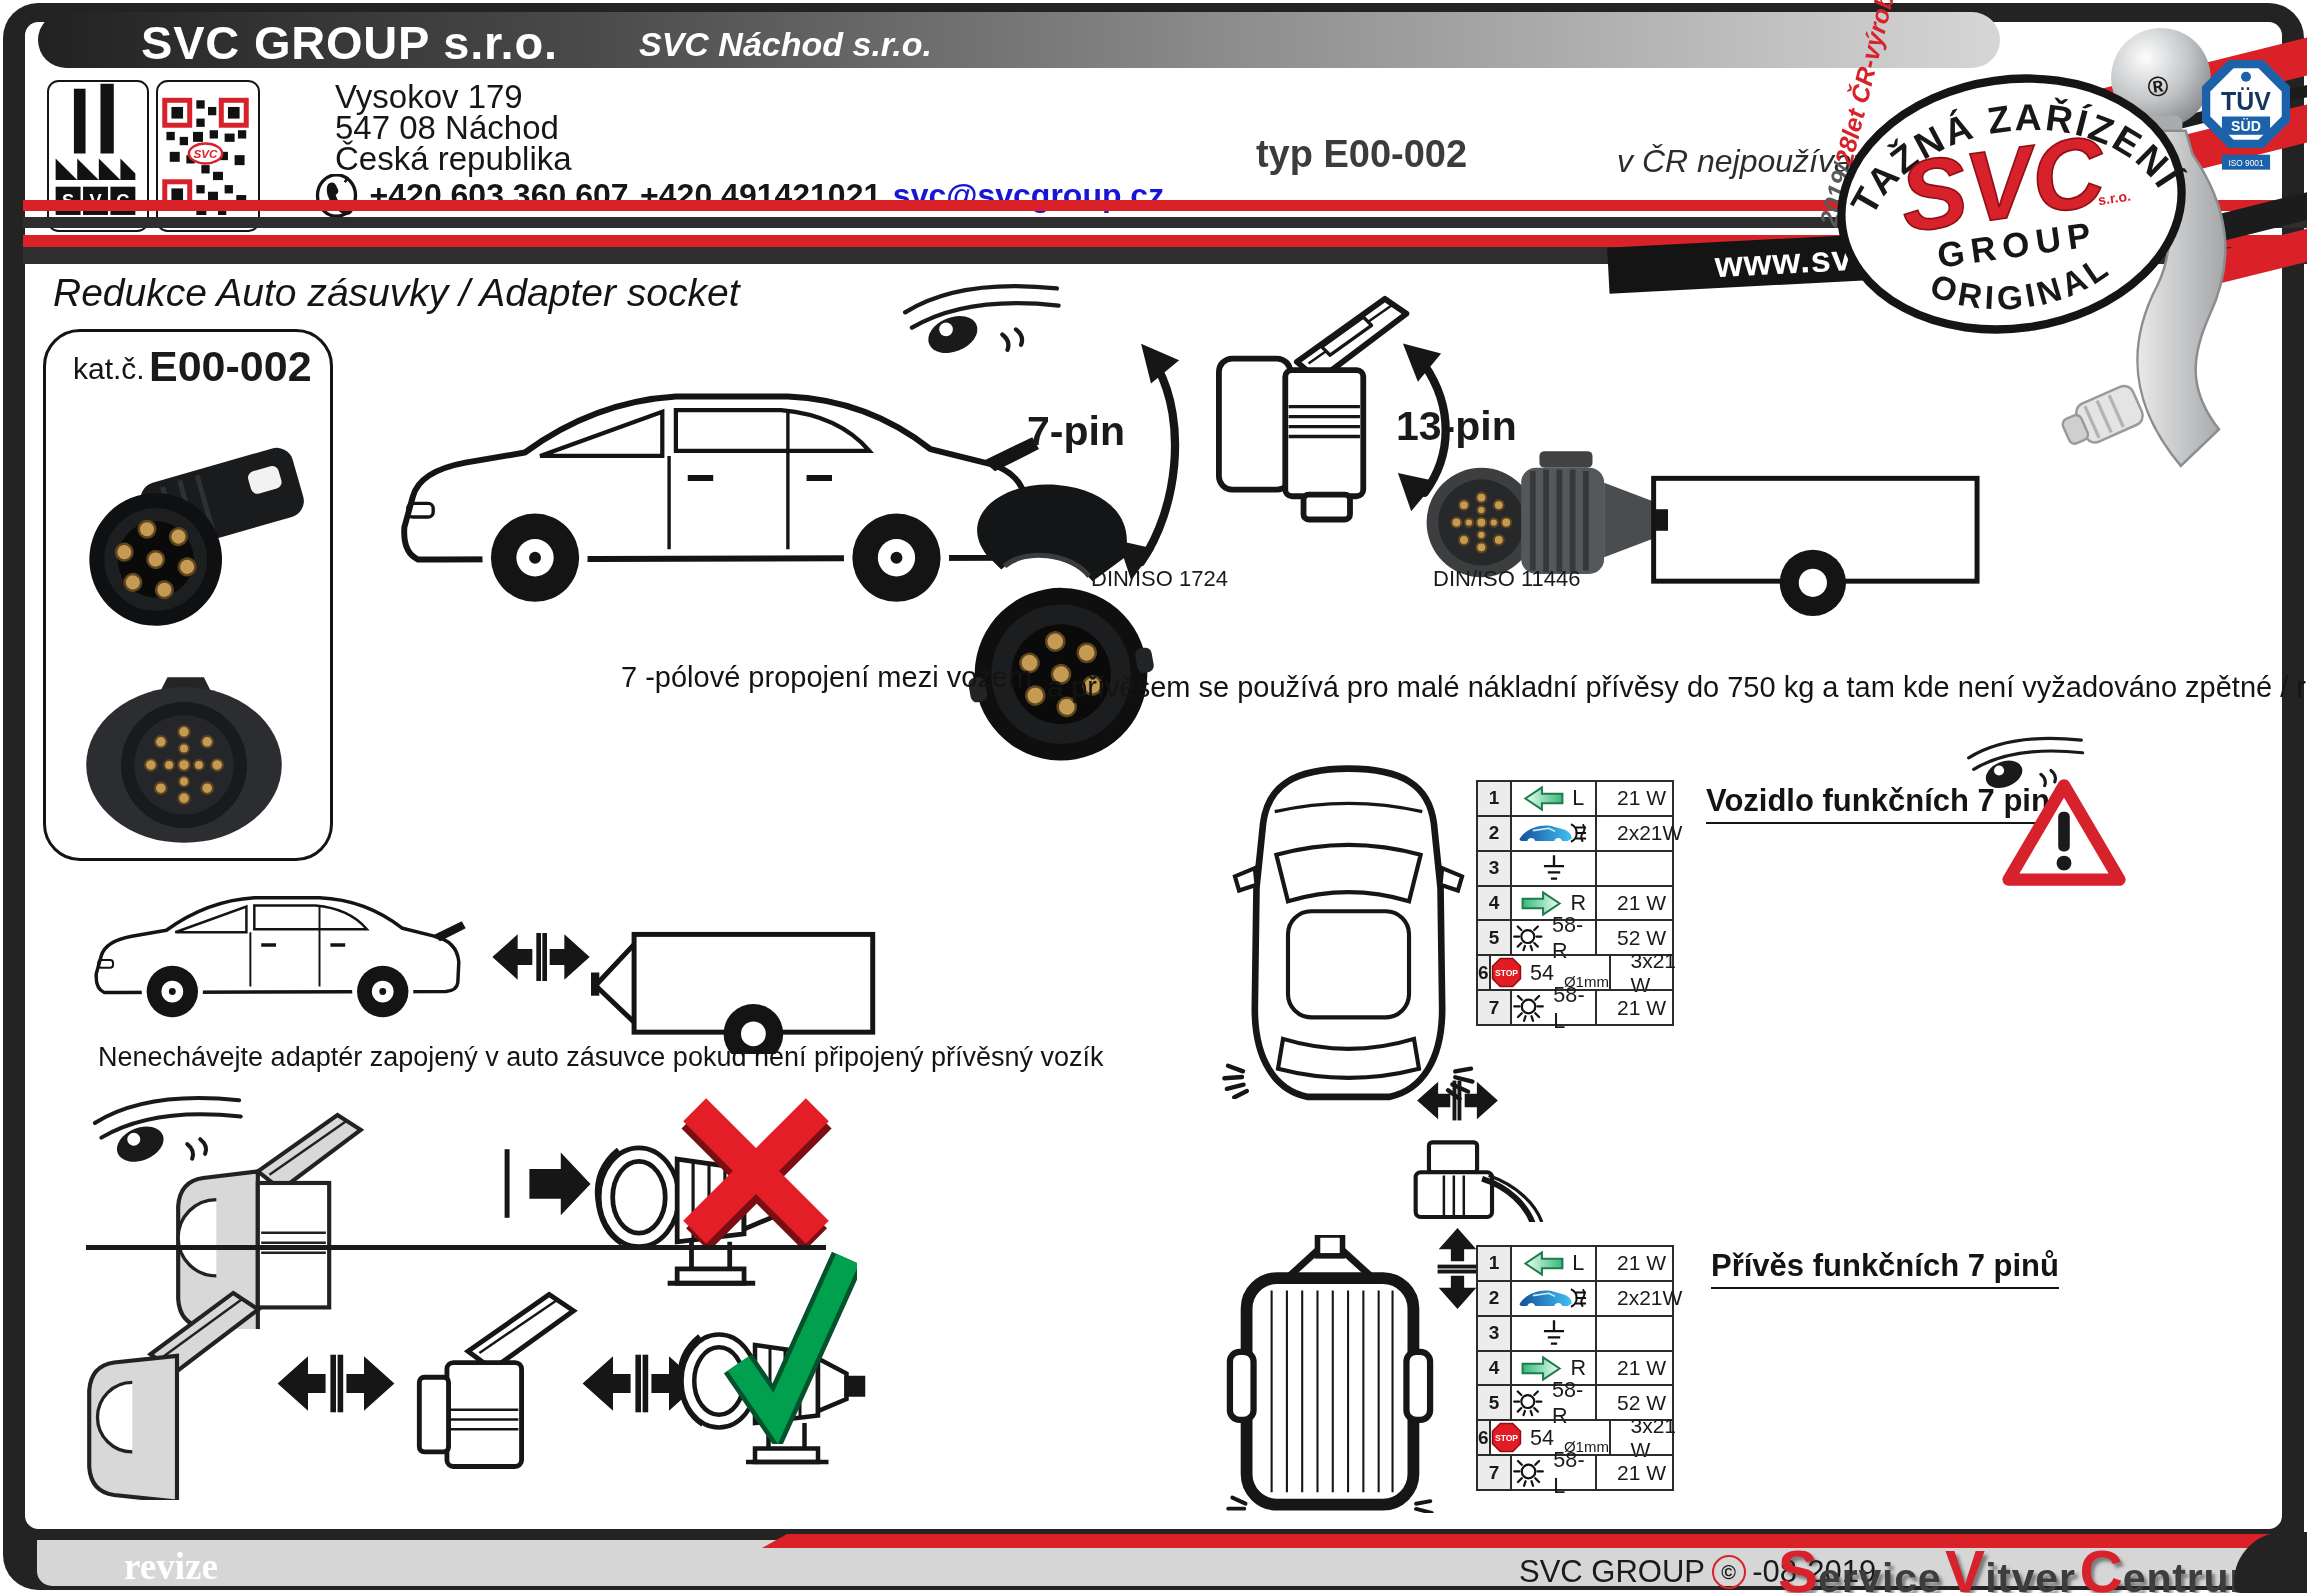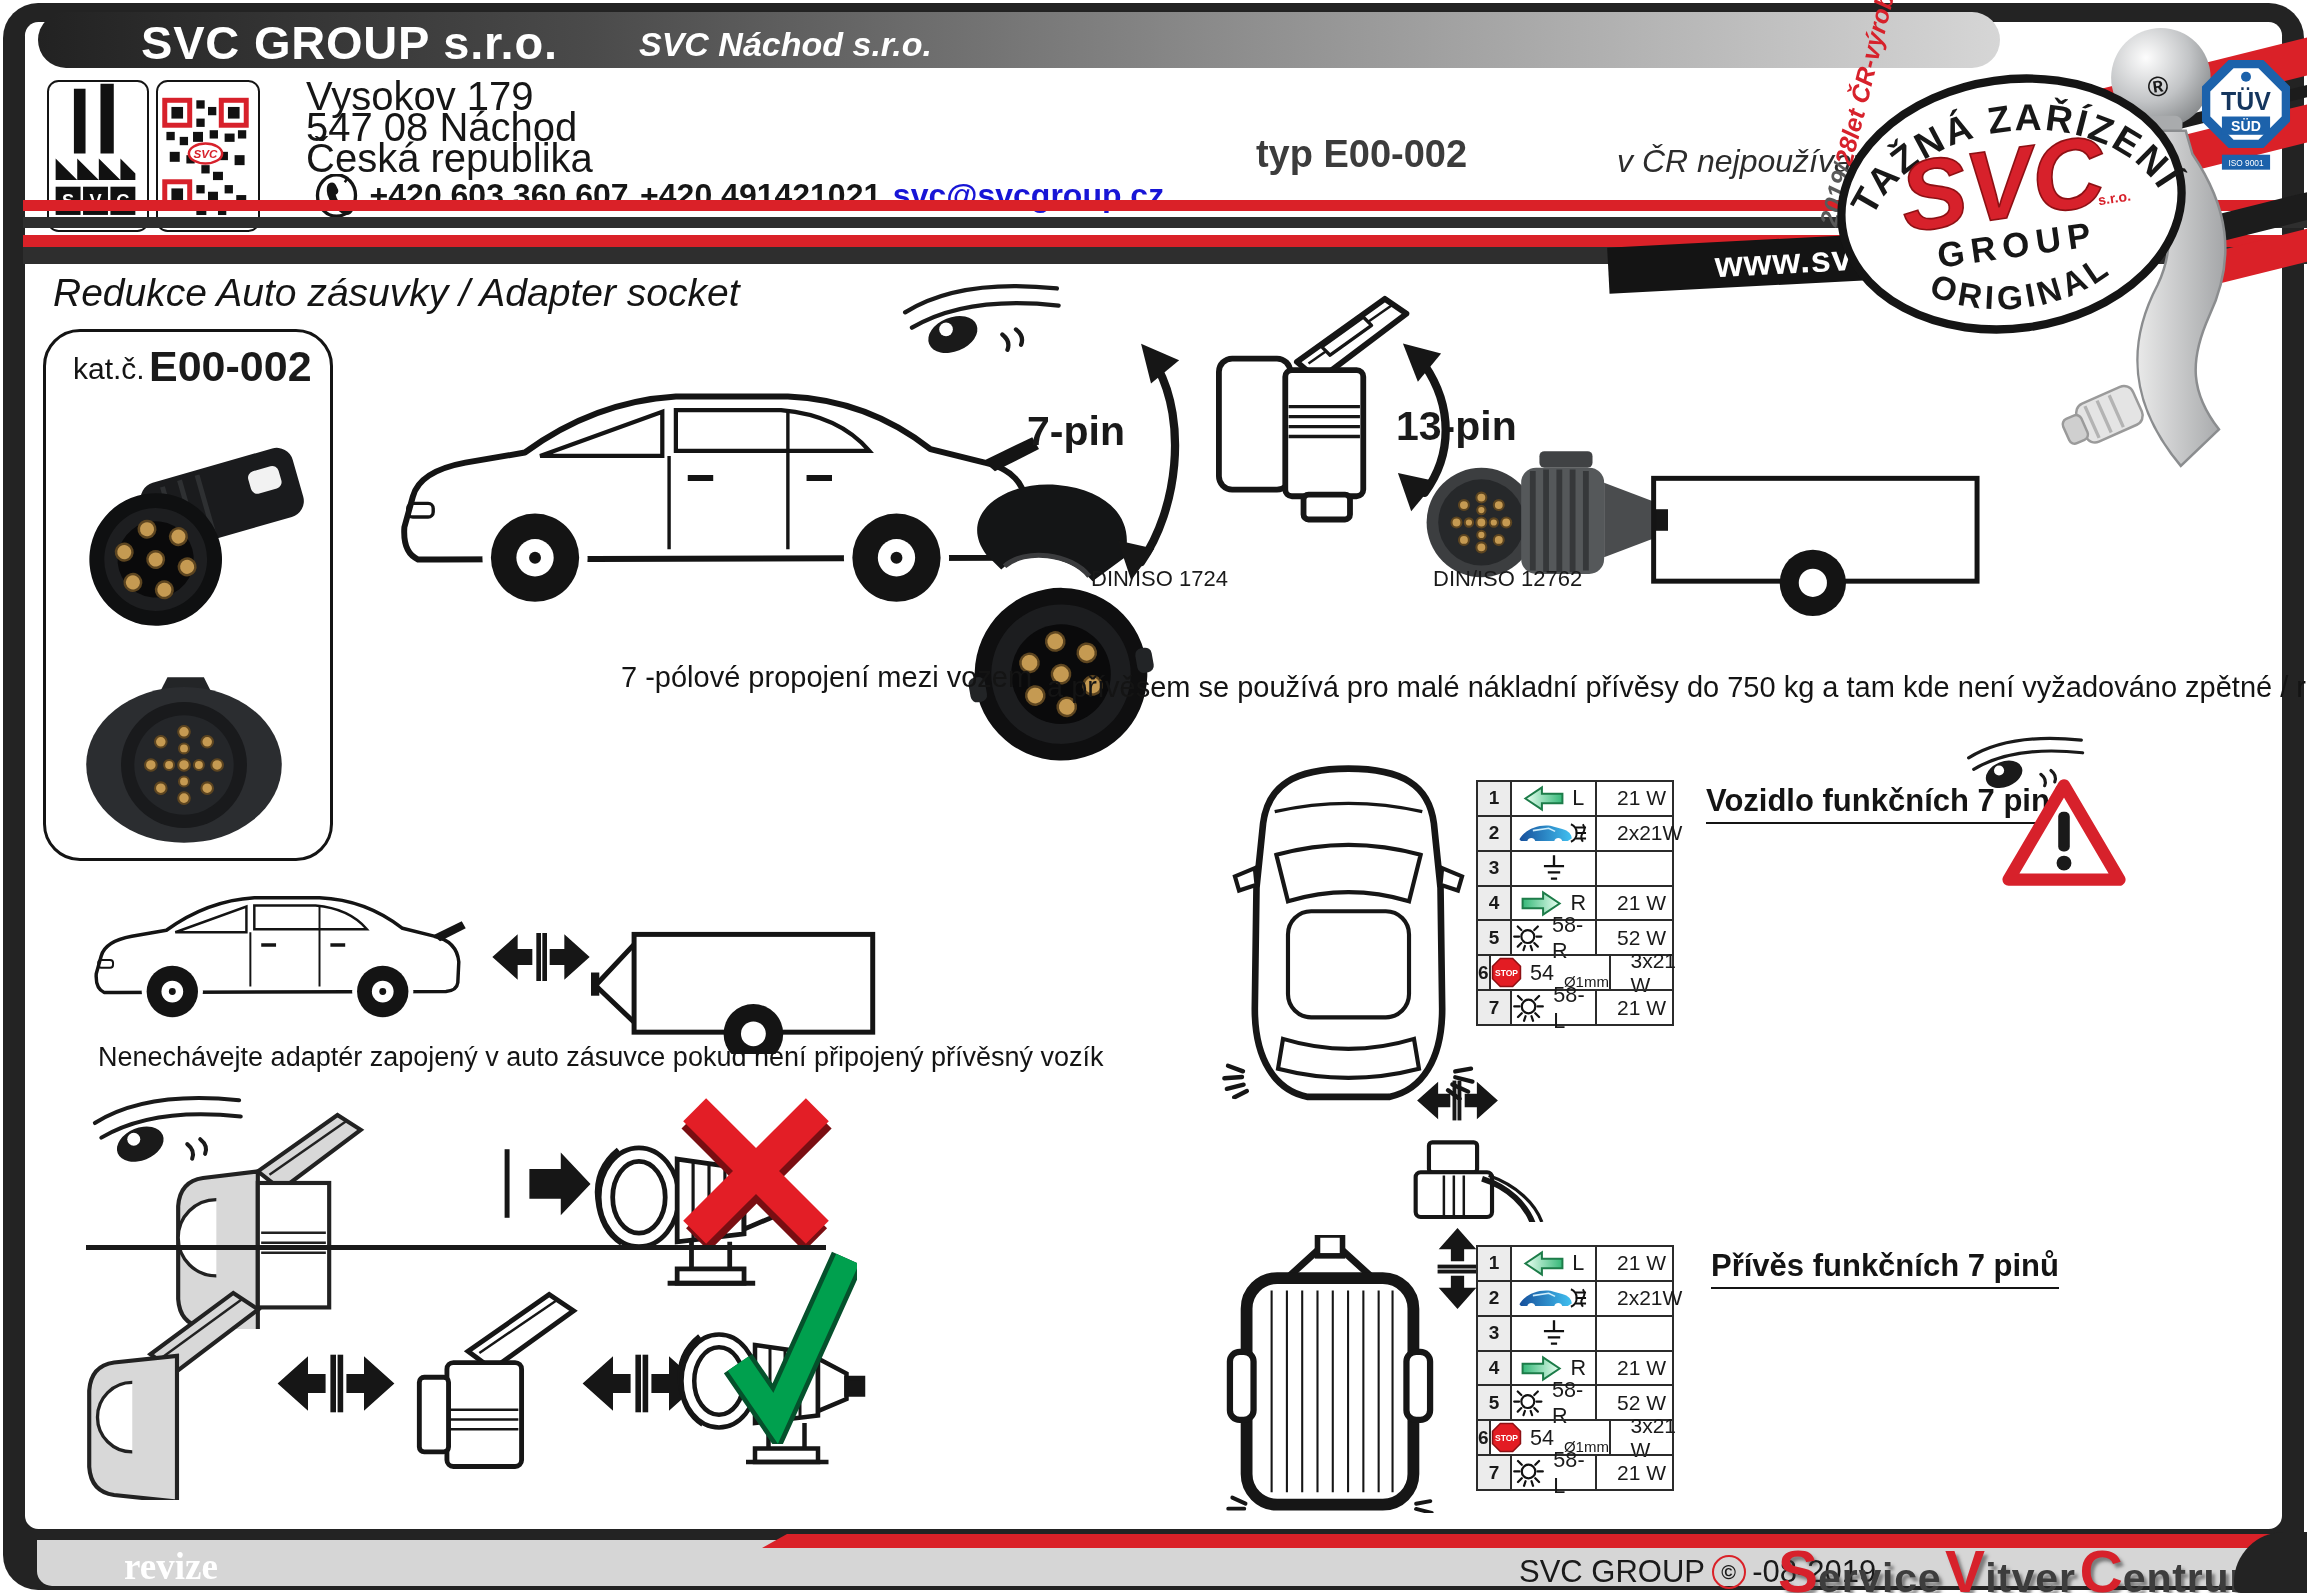--- a/index.html
+++ b/index.html
@@ -5,21 +5,21 @@
   html,body{margin:0;padding:0;background:#fff;font-family:"Liberation Sans",sans-serif;}
   .page{position:relative;width:2307px;height:1593px;background:#fff;overflow:hidden;}
   .frame{position:absolute;inset:3.3px;background:#232323;border-radius:35px;}
   .paper{position:absolute;left:25px;top:21.6px;width:2257px;height:1507px;background:#fff;border-radius:13.3px;}
   .abs{position:absolute;}
   .hdr-bar{left:38px;top:11.6px;width:1962px;height:56px;border-radius:28px;
     background:linear-gradient(90deg,#222 0%,#4a4a4a 28%,#8f8f8f 62%,#d6d6d6 100%);}
   .company-main{left:141px;top:15px;font-size:47px;font-weight:800;color:#fff;letter-spacing:0.8px;white-space:nowrap;}
   .company-sub{left:639px;top:25px;font-size:34px;font-weight:bold;font-style:italic;color:#fff;white-space:nowrap;}
   .logo-box{border:2.5px solid #141414;border-radius:11.6px;background:#fff;}
-  .addr{left:306px;top:81px;font-size:40px;line-height:31px;color:#161616;}
+  .addr{left:335px;top:81px;font-size:33px;line-height:31px;color:#161616;}
   .phone-row{left:315px;top:174px;display:flex;align-items:center;gap:11.6px;}
   .phone-txt{font-size:32px;font-weight:bold;color:#161616;white-space:nowrap;}
   .email{font-size:32px;font-weight:bold;color:#1715d6;text-decoration:underline;white-space:nowrap;text-align:right;}
   .title1{left:515px;top:80px;width:1220px;text-align:center;font-size:39px;font-weight:bold;color:#3c3c3c;white-space:nowrap;}
   .title2{left:1046px;top:133px;width:631px;text-align:center;font-size:38px;font-weight:bold;color:#3c3c3c;}
   .subtitle{left:1617px;top:143px;font-size:32px;font-style:italic;color:#2c2c2c;white-space:nowrap;}
   .stripe{left:23px;width:2284px;}
   .s-red{background:#da2128;} .s-blk{background:#2e2e2e;}
   .www-band{left:1608px;top:234px;width:528px;height:46px;background:#141414;transform:rotate(-3deg);
     display:flex;align-items:center;justify-content:center;}
@@ -427,21 +427,21 @@
     <rect x="286" y="76" width="19" height="26" fill="#161616"></rect>
   </svg>
 
   <svg class="abs" style="left:1647px;top:465px;" width="340" height="166" viewBox="0 0 410 200">
     <rect x="8" y="16" width="390" height="124" fill="none" stroke="#141414" stroke-width="6"></rect>
     <circle cx="200" cy="142" r="40" fill="#141414"></circle>
       <circle cx="200" cy="142" r="17" fill="#fff"></circle>
   </svg>
 
   <div class="abs lbl-din" style="left:1079px;top:566px;">DIN/ISO 1724</div>
-  <div class="abs lbl-din" style="left:1421px;top:566px;">DIN/ISO 12762</div>
+  <div class="abs lbl-din" style="left:1421px;top:566px;">DIN/ISO 11446</div>
 
   <div class="abs caption" style="left:1047px;top:671px;">a přívěsem se používá pro malé nákladní přívěsy do 750 kg a tam kde není vyžadováno zpětné / reverse (bílé) světlo.</div>
 
   <svg class="abs" style="left:87px;top:870px;" width="386" height="163" viewBox="0 0 780 330">
       <use href="#suv"></use>
     </svg>
   <svg class="abs" style="left:491px;top:919px;" width="100" height="76" viewBox="0 0 150 100">
       <use href="#arrowsH"></use>
     </svg>
   <svg class="abs" style="left:591px;top:896px;" width="290" height="158" viewBox="0 0 350 190">

